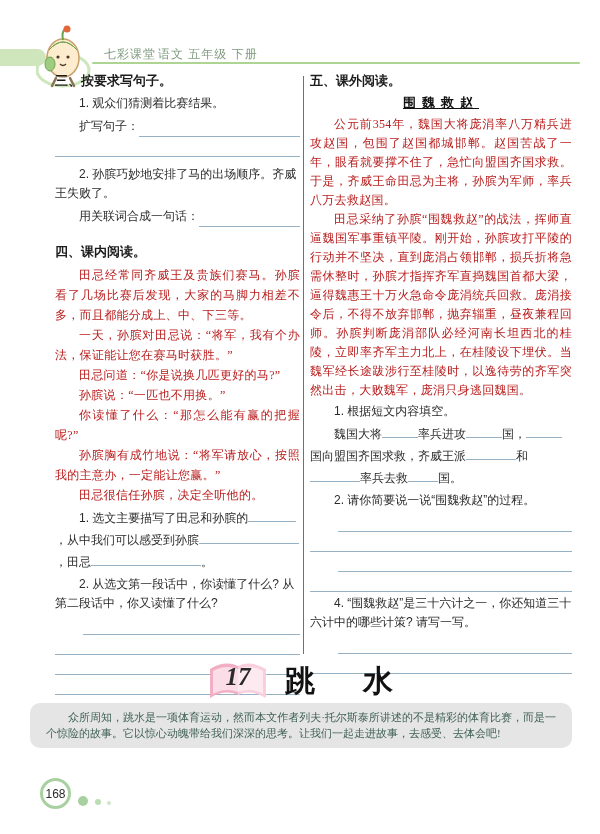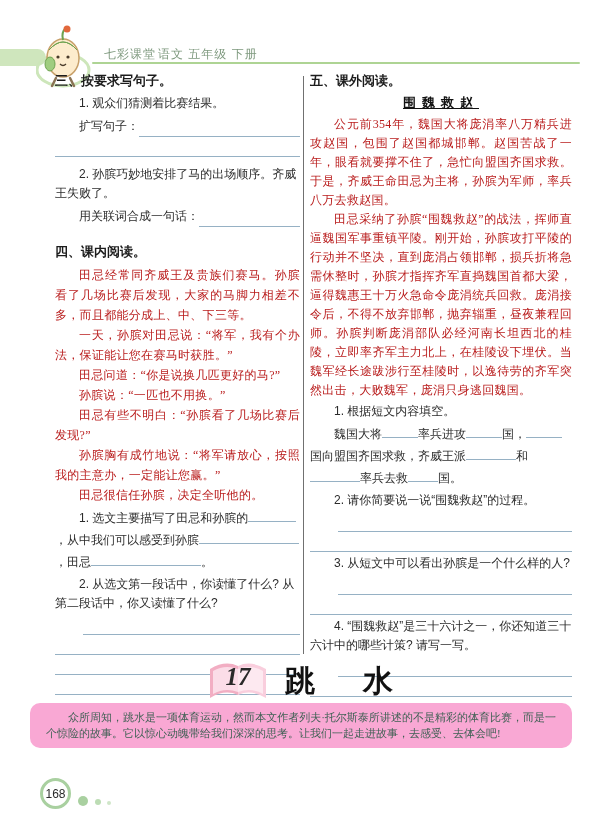--- a/index.html
+++ b/index.html
@@ -48,21 +48,21 @@
     display: flex; justify-content: center; align-items: center; }
   .book-wrap { position: relative; width: 62px; height: 44px; margin-right: 16px; }
   .book-num { position: absolute; left: 0; top: 4px; width: 62px; text-align: center;
     font-family: "Liberation Serif", serif; font-style: italic; font-weight: bold;
     font-size: 25px; color: #2a2a2a; }
   .lesson-title { display: flex; column-gap: 48px; font-size: 30px; font-weight: bold;
     color: #111; letter-spacing: 0; }
 
   
   .intro-box { position: absolute; top: 703px; left: 30px; width: 542px; min-height: 42px;
-    background: #f9a8d4; border-radius: 10px; padding: 6px 16px 7px; }
+    background: #e5e5e5; border-radius: 10px; padding: 6px 16px 7px; }
   .intro-box p { font-family: "Liberation Serif", serif; font-size: 11px; line-height: 16px;
     color: #3f6054; text-indent: 2em; text-align: justify; }
 
   
   .page-circle { position: absolute; left: 40px; top: 778px; width: 31px; height: 31px;
     border: 3px solid #a9d0a0; border-radius: 50%; display: flex; align-items: center;
     justify-content: center; font-size: 12px; color: #2b2b2b; background: #fff; }
   .dot { position: absolute; border-radius: 50%; background: #a9d0a0; }
   .dot1 { left: 78px; top: 796px; width: 10px; height: 10px; }
   .dot2 { left: 95px; top: 799px; width: 6px; height: 6px; background: #bcdcb4; }
@@ -110,21 +110,21 @@
       <span class="fill-grow"></span>
     </div>
     <div class="sp14"></div>
 
     <div class="sec-head">四、课内阅读。</div>
     <div class="passage">
       <p>田忌经常同齐威王及贵族们赛马。孙膑看了几场比赛后发现，大家的马脚力相差不多，而且都能分成上、中、下三等。</p>
       <p>一天，孙膑对田忌说：“将军，我有个办法，保证能让您在赛马时获胜。”</p>
       <p>田忌问道：“你是说换几匹更好的马?”</p>
       <p>孙膑说：“一匹也不用换。”</p>
-      <p>田忌有些不明白：“孙膑看了几场比赛后发现?”</p>
+      <p>你读懂了什么：“那怎么能有赢的把握呢?”</p>
       <p>孙膑胸有成竹地说：“将军请放心，按照我的主意办，一定能让您赢。”</p>
       <p>田忌很信任孙膑，决定全听他的。</p>
     </div>
     <div class="q-fill">
       <span>1. 选文主要描写了田忌和孙膑的</span><span class="blank w48"></span><span>，从中我们可以感受到孙膑</span><span class="blank w100"></span><span>，田忌</span><span class="blank w110"></span><span>。</span>
     </div>
     <div class="q-item">2. 从选文第一段话中，你读懂了什么? 从第二段话中，你又读懂了什么?</div>
     <div class="ans-line ind"></div>
     <div class="ans-line"></div>
     <div class="ans-line"></div>
@@ -138,21 +138,20 @@
       <p>公元前354年，魏国大将庞涓率八万精兵进攻赵国，包围了赵国都城邯郸。赵国苦战了一年，眼看就要撑不住了，急忙向盟国齐国求救。于是，齐威王命田忌为主将，孙膑为军师，率兵八万去救赵国。</p>
       <p>田忌采纳了孙膑“围魏救赵”的战法，挥师直逼魏国军事重镇平陵。刚开始，孙膑攻打平陵的行动并不坚决，直到庞涓占领邯郸，损兵折将急需休整时，孙膑才指挥齐军直捣魏国首都大梁，逼得魏惠王十万火急命令庞涓统兵回救。庞涓接令后，不得不放弃邯郸，抛弃辎重，昼夜兼程回师。孙膑判断庞涓部队必经河南长坦西北的桂陵，立即率齐军主力北上，在桂陵设下埋伏。当魏军经长途跋涉行至桂陵时，以逸待劳的齐军突然出击，大败魏军，庞涓只身逃回魏国。</p>
     </div>
     <div class="q-item">1. 根据短文内容填空。</div>
     <div class="q-fill">
       <span>魏国大将</span><span class="blank w36"></span><span>率兵进攻</span><span class="blank w36"></span><span>国，</span><span class="blank w36"></span><span>国向盟国齐国求救，齐威王派</span><span class="blank w50"></span><span>和</span><span class="blank w50"></span><span>率兵去救</span><span class="blank w30"></span><span>国。</span>
     </div>
     <div class="q-item">2. 请你简要说一说“围魏救赵”的过程。</div>
     <div class="ans-line ind"></div>
     <div class="ans-line"></div>
-    <div class="q-item">3. 从短文中可以看出孙膑是一个什么样的人?</div>
     <div class="ans-line ind"></div>
     <div class="ans-line"></div>
     <div class="q-item">4. “围魏救赵”是三十六计之一，你还知道三十六计中的哪些计策? 请写一写。</div>
     <div class="ans-line ind"></div>
     <div class="ans-line"></div>
   </div>
 
   <div class="lesson-head">
     <div class="book-wrap">
       <svg width="62" height="44" viewBox="0 0 62 44">

